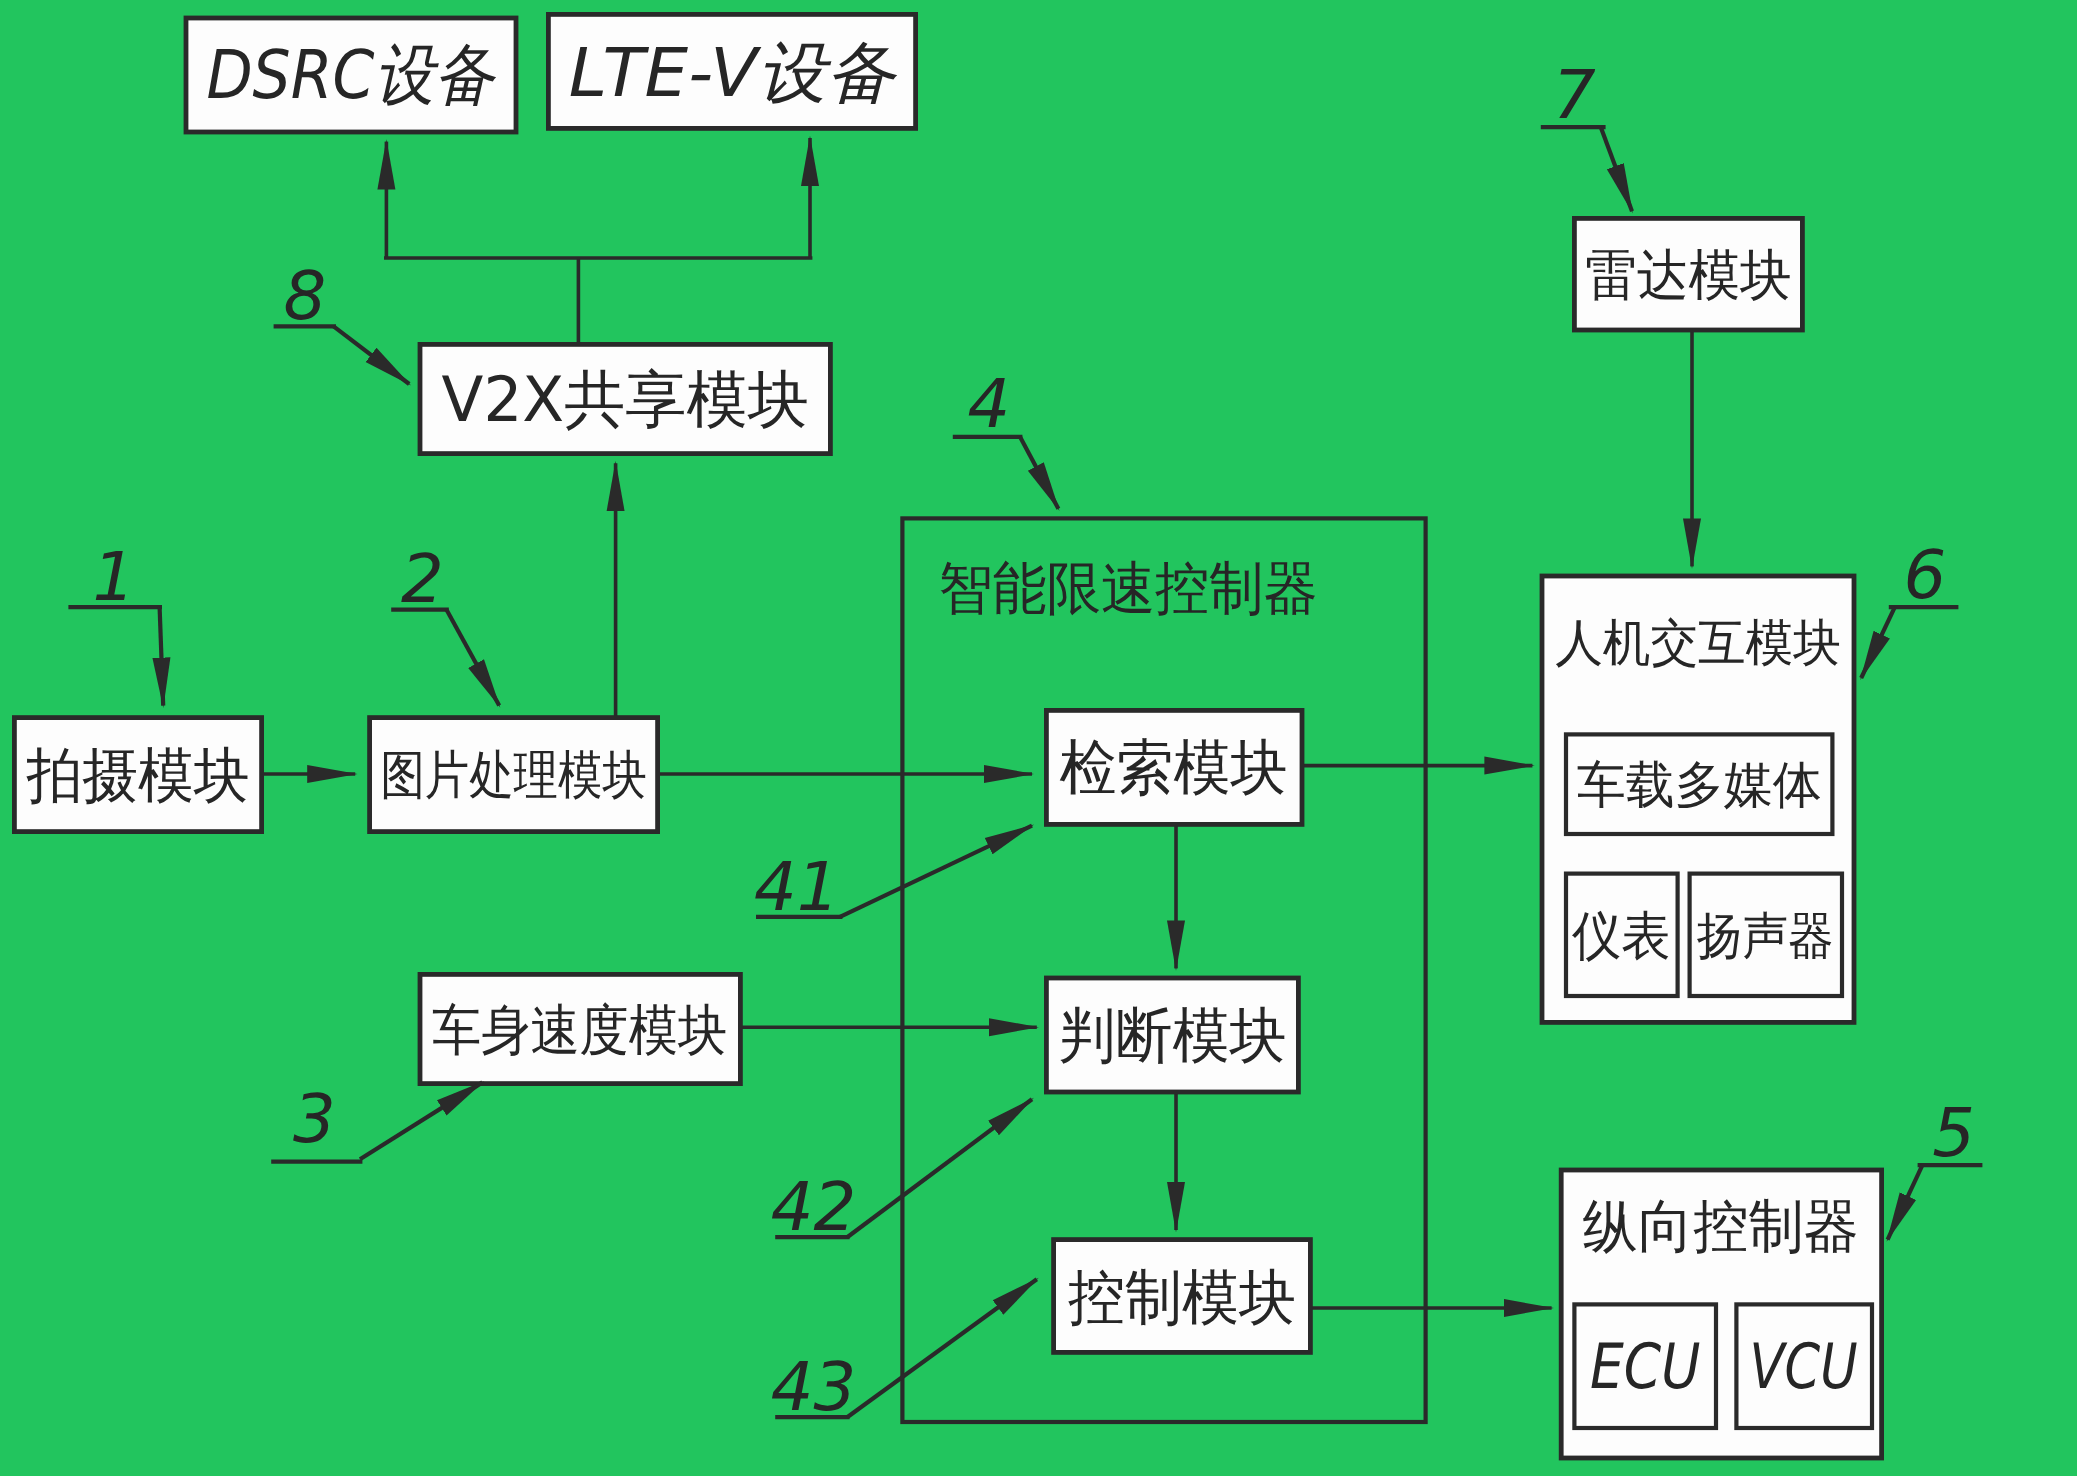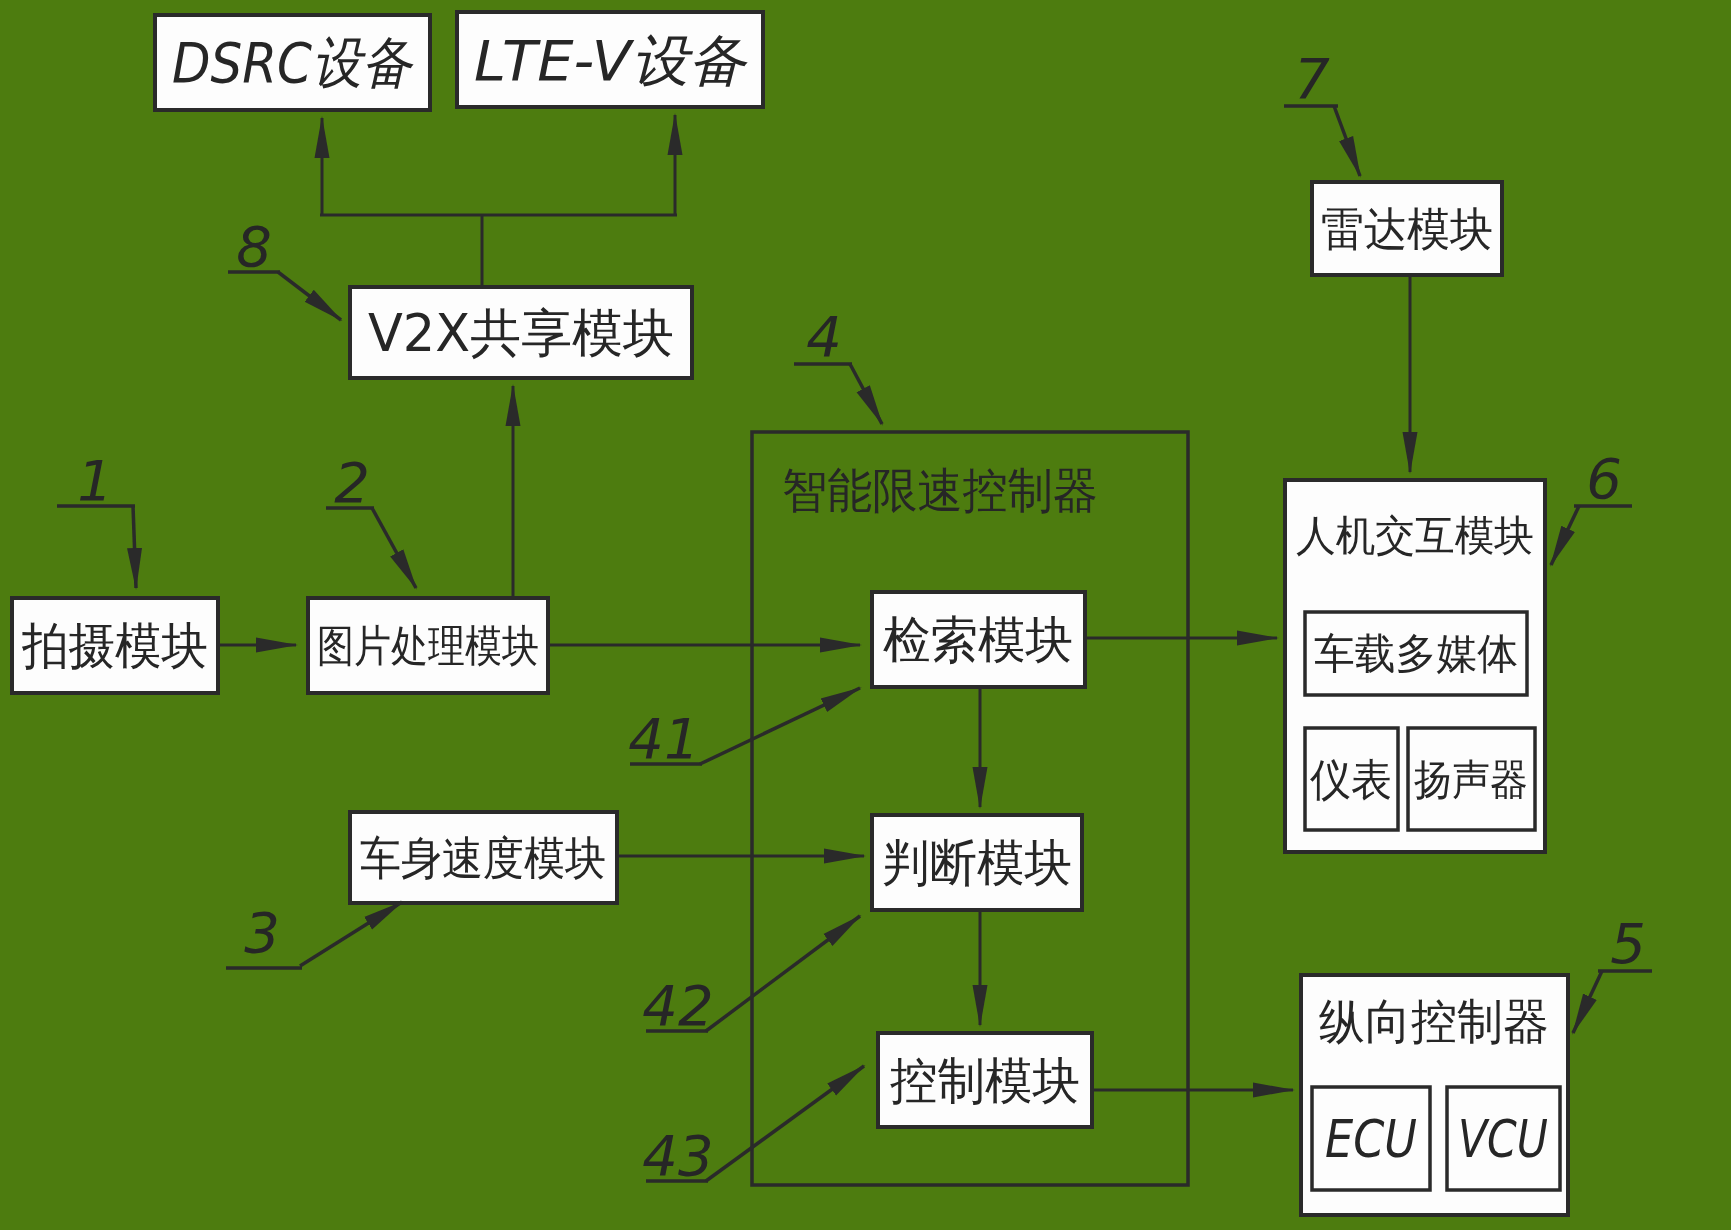--- a/index.html
+++ b/index.html
@@ -1,19 +1,19 @@
 <!DOCTYPE html>
 <html><head>
 <meta charset="utf-8">
 <style>
   html,body{margin:0;padding:0;background:#e8e8e8;}
   .canvas{
     position:relative;
     width:1731px;height:1230px;
-    background:#4d7c0f;
+    background:#22c55e;
     font-family:"DejaVu Sans","Liberation Sans",sans-serif;
     overflow:hidden;
   }
   svg{display:block;width:100%;height:100%;}
   .box{fill:#fdfdfd;stroke:#2a2a2a;stroke-width:4;}
   .bigbox{fill:none;stroke:#2a2a2a;stroke-width:3.5;}
   .innerbox{fill:#fdfdfd;stroke:#2a2a2a;stroke-width:3.5;}
   .conn{stroke:#2a2a2a;stroke-width:3;fill:none;}
   .leader{stroke:#2a2a2a;stroke-width:3.5;fill:none;}
   .uline{stroke:#2a2a2a;stroke-width:3.5;}

